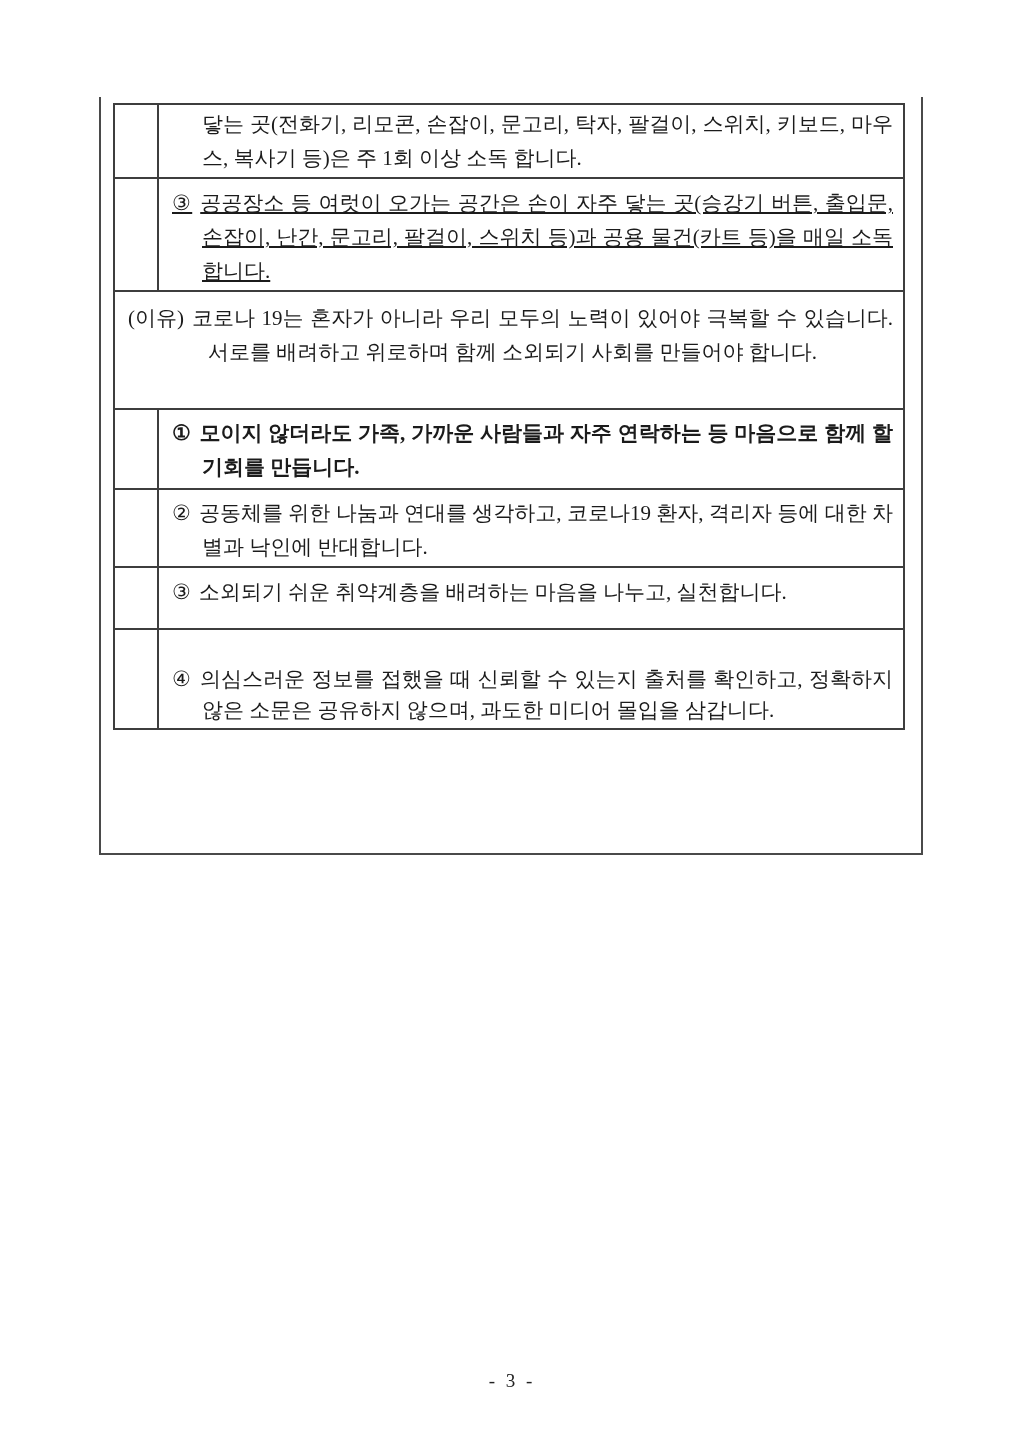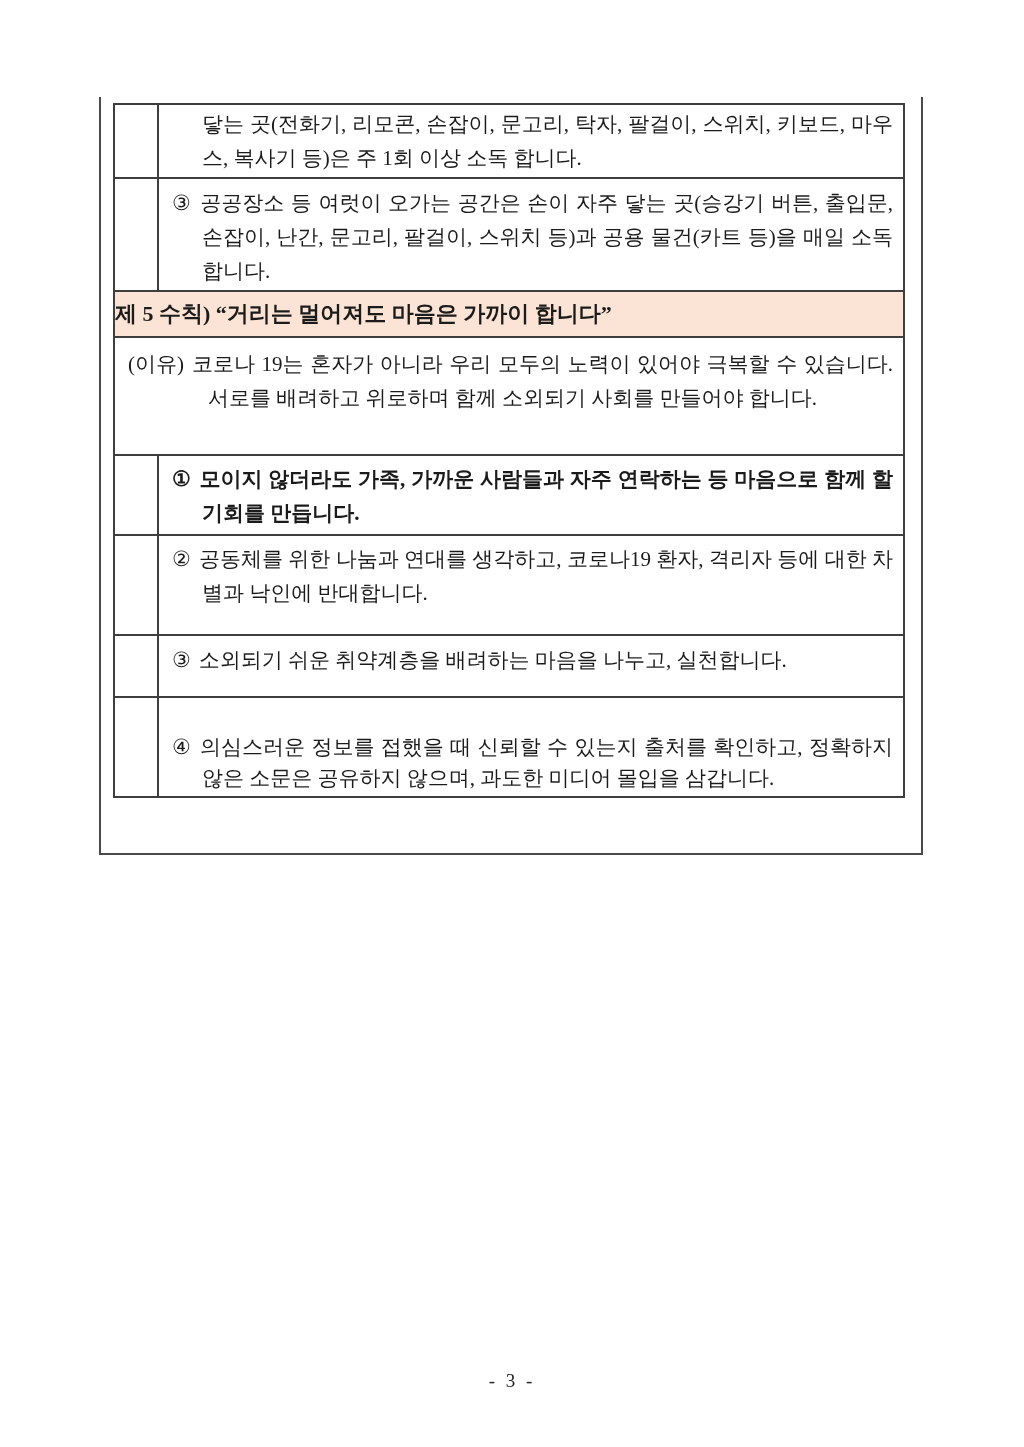--- a/index.html
+++ b/index.html
@@ -61,26 +61,26 @@
     padding-left: 30px;
   }
 
   
   tr.r-cont   { height: 65px; }
   tr.r-b3     { height: 104px; }
   tr.r-b4     { height: 106px; }
   tr.r-header { height: 46px; }
   tr.r-reason { height: 118px; }
   tr.r-i1     { height: 80px; font-weight: bold; }
-  tr.r-i2     { height: 100px; }
+  tr.r-i2     { height: 78px; }
   tr.r-i3     { height: 62px; }
   tr.r-i4     { height: 88px; }
 
   tr.r-cont .cell-pad { padding-top: 2px; }
-  tr.r-b3 .cell-pad   { padding-top: 7px; }
+  tr.r-b3 .cell-pad   { padding-top: 7px; text-decoration: underline; }
   tr.r-b4 .cell-pad   { padding-top: 8px; }
   tr.r-i3 .cell-pad   { padding-top: 7px; }
   tr.r-i4 .cell-pad   { padding-top: 4px; margin-top: 30px; }
   tr.r-i4 .hang       { line-height: 31px; }
 
   
   .header-cell {
     background: #fbe4d5;
     font-weight: bold;
     font-size: 22px;
@@ -135,23 +135,20 @@
     <tr class="r-b3">
       <td></td>
       <td>
         <div class="cell-pad">
           <div class="hang"><span class="num">③</span><span>공공장소 등 여럿이 오가는 공간은 손이 자주 닿는 곳(승강기 버튼, 출입문, 손잡이, 난간, 문고리, 팔걸이, 스위치 등)과 공용 물건(카트 등)을 매일 소독 합니다.</span></div>
         </div>
       </td>
     </tr>
 
 
-    <tr class="r-header">
-      <td colspan="2" class="header-cell">제 5 수칙) “거리는 멀어져도 마음은 가까이 합니다”</td>
-    </tr>
 
     <tr class="r-reason">
       <td colspan="2">
         <div class="reason-cell">
           <div class="reason-hang"><span class="reason-label">(이유)</span><span>코로나 19는 혼자가 아니라 우리 모두의 노력이 있어야 극복할 수 있습니다. 서로를 배려하고 위로하며 함께 소외되기 사회를 만들어야 합니다.</span></div>
         </div>
       </td>
     </tr>
 
     <tr class="r-i1">

